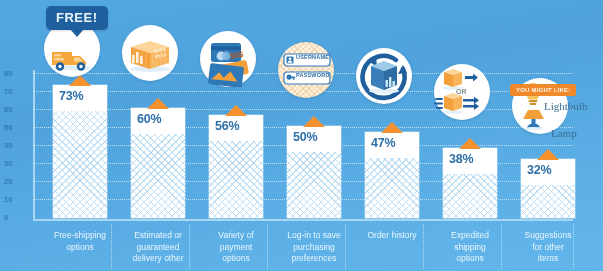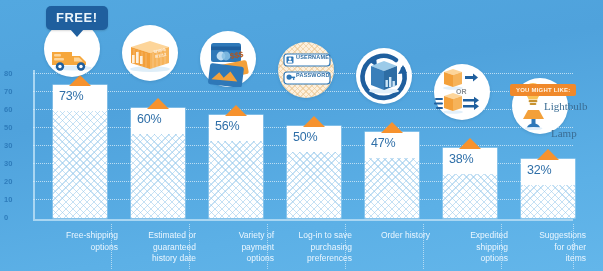--- a/index.html
+++ b/index.html
@@ -44,33 +44,33 @@
       repeating-linear-gradient(45deg, rgba(150,200,235,.55) 0 1px, transparent 1px 5px),
       repeating-linear-gradient(-45deg, rgba(150,200,235,.55) 0 1px, transparent 1px 5px);
     box-shadow:0 0 0 .5px rgba(255,255,255,.55);
   }
   .bar .cap{
     position:absolute;left:0;top:0;width:100%;height:26px;
     background:#ffffff;
   }
   .bar .pct{
     position:absolute;left:6px;top:4px;
-    font-size:12.5px;font-weight:normal;color:#2f6fa8;
+    font-size:12.5px;font-weight:bold;color:#2f6fa8;
     letter-spacing:-.2px;
   }
   .arrow{
     position:absolute;width:0;height:0;
     border-left:11px solid transparent;border-right:11px solid transparent;
     border-bottom:11px solid #f6922e;
   }
 
   
   .xlabels{position:absolute;left:33px;top:224px;width:540px;height:47px;}
   .xlab{
-    position:absolute;top:6px;width:76px;text-align:right;
+    position:absolute;top:6px;width:76px;text-align:center;
     font-size:8.5px;line-height:11.5px;color:#eaf6ff;
   }
   .xsep{
     position:absolute;top:0;width:0;height:45px;
     border-left:1px dotted #bde0f6;opacity:.9;
   }
 
   
   .circ{
     position:absolute;border-radius:50%;background:#ffffff;
@@ -339,21 +339,21 @@
     <div class="xsep" style="left:468px"></div>
     <div class="xsep" style="left:540px"></div>
 
     <div class="xlab" style="left:9px">
       <span>Free-shipping</span><br>
       <span>options</span>
     </div>
     <div class="xlab" style="left:87px">
       <span>Estimated or</span><br>
       <span>guaranteed</span><br>
-      <span>history date</span>
+      <span>delivery other</span>
     </div>
     <div class="xlab" style="left:165px">
       <span>Variety of</span><br>
       <span>payment</span><br>
       <span>options</span>
     </div>
     <div class="xlab" style="left:321px">
       <span>Order history</span>
     </div>
     <div class="xlab" style="left:243px">

